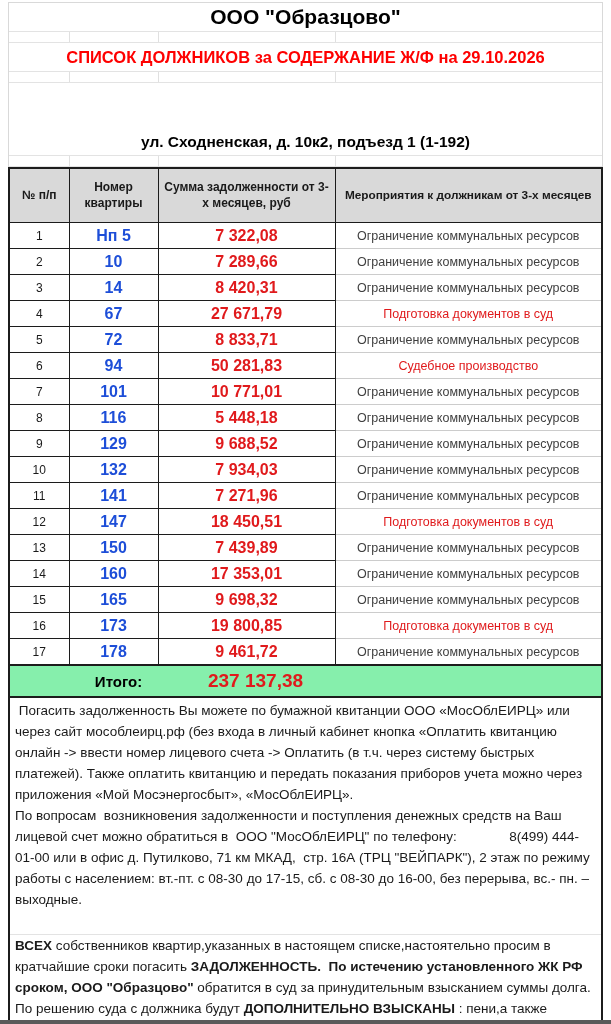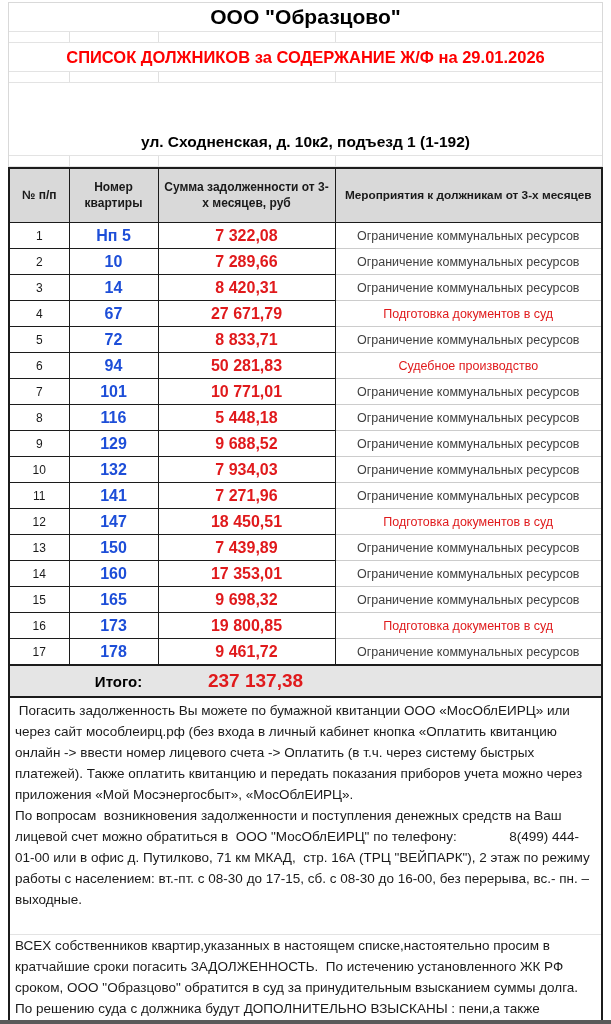--- a/index.html
+++ b/index.html
@@ -35,50 +35,50 @@
   td.c-apt{font-size:16px;font-weight:bold;border:1px solid #1c1c1c;color:#1d4ed8;}
   td.c-amt{font-size:16px;font-weight:bold;border:1px solid #1c1c1c;color:#e01a1c;}
   td.c-measure{
     font-size:12.5px;border-top:1px solid #cccccc;border-bottom:1px solid #cccccc;
     border-left:1px solid #1c1c1c;border-right:2px solid #1c1c1c;
   }
   td.m-gray{color:#3f3f3f;}
   td.m-red{color:#e01a1c;text-align:center;}
   
   .total-row{
-    height:30px;background:#e5e5e5;display:flex;align-items:center;
+    height:30px;background:#86efac;display:flex;align-items:center;
     border-left:2px solid #1c1c1c;border-right:2px solid #1c1c1c;border-bottom:2px solid #1c1c1c;
   }
   .total-label{width:157px;text-align:center;padding-left:60px;box-sizing:border-box;
     font-weight:bold;font-size:15px;color:#000;}
   .total-value{width:177px;text-align:center;font-weight:bold;font-size:19px;color:#e01a1c;}
   
   .notes{
     border-left:2px solid #1c1c1c;border-right:2px solid #1c1c1c;
     padding:2px 5px 0 5px;font-size:13.5px;line-height:21px;color:#1a1a1a;
   }
   .notes p{margin:0;white-space:pre-wrap;}
-  .notes .b{font-weight:normal;}
+  .notes .b{font-weight:bold;}
   .notes-gap{height:24px;border-bottom:1px solid #e3e3e3;margin:0 -5px;}
   .notes-tail{height:19px;}
   .bottom-bar{position:absolute;left:0;right:0;bottom:0;height:4px;background:#5a5a5a;}
 </style>
 </head>
 <body>
 
 <div class="doc">
 
   <div class="titles">
     <div class="title-row">ООО "Образцово"</div>
     <div class="sep-row">
         <i></i>
         <i></i>
         <i></i>
       </div>
-    <div class="subtitle-row">СПИСОК ДОЛЖНИКОВ за СОДЕРЖАНИЕ Ж/Ф  на 29.01.2026</div>
+    <div class="subtitle-row">СПИСОК ДОЛЖНИКОВ за СОДЕРЖАНИЕ Ж/Ф  на 29.10.2026</div>
     <div class="sep-row">
         <i></i>
         <i></i>
         <i></i>
       </div>
     <div class="address-row">ул. Сходненская, д. 10к2, подъезд 1 (1-192)</div>
     <div class="sep-row">
         <i></i>
         <i></i>
         <i></i>

